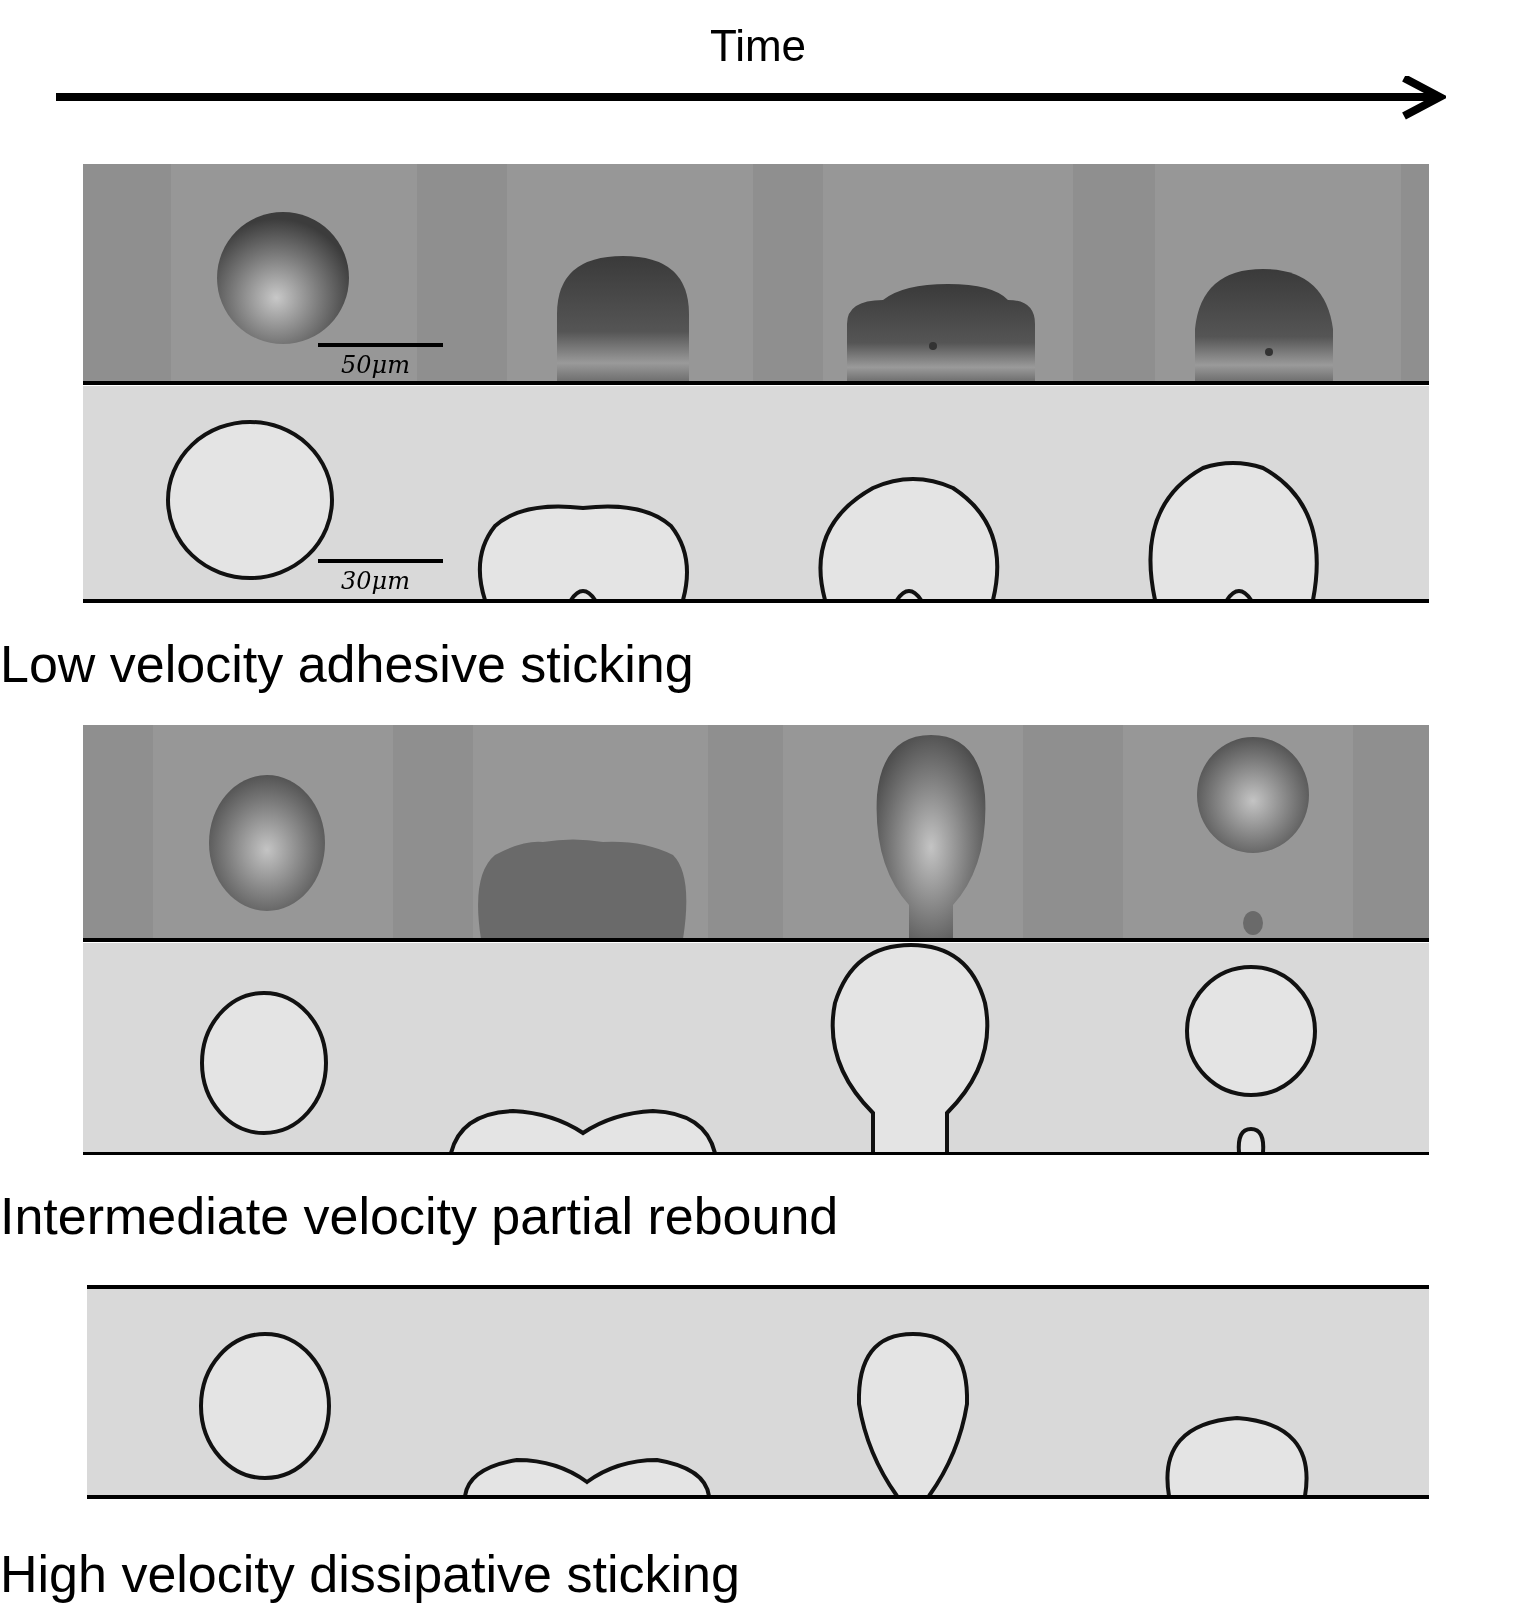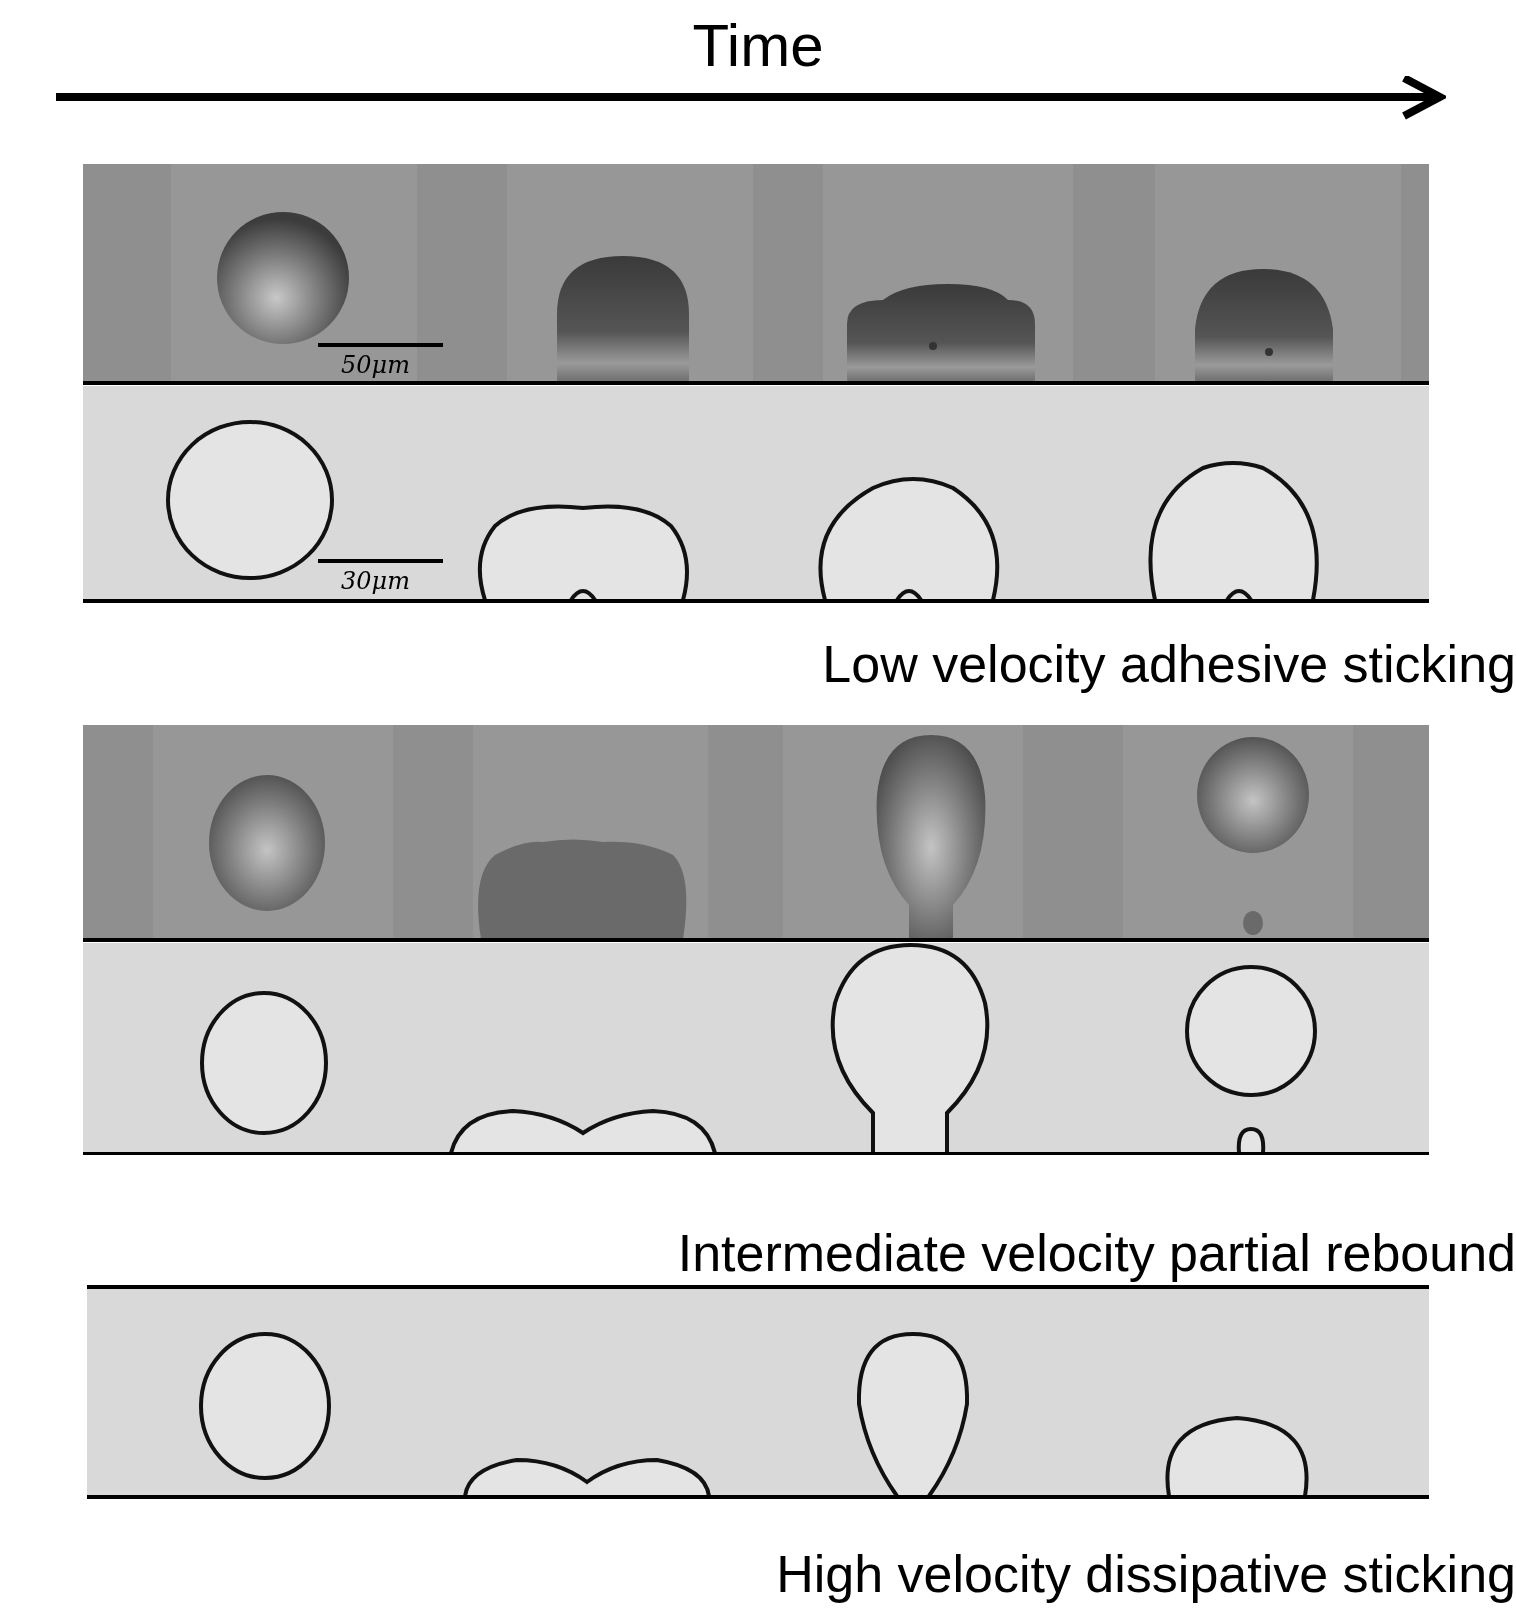--- a/index.html
+++ b/index.html
@@ -1,22 +1,22 @@
 <!DOCTYPE html>
 <html><head>
 <meta charset="utf-8">
 <style>
   html, body { margin: 0; padding: 0; background: #ffffff; }
   body { width: 1516px; height: 1617px; position: relative; overflow: hidden;
          font-family: "Liberation Sans", sans-serif; color: #000; }
   .time-title { position: absolute; left: 0; width: 1516px; top: 6px; text-align: center;
-                font-size: 60px; line-height: 80px; }
+                font-size: 44px; line-height: 80px; }
   .time-arrow { position: absolute; left: 56px; top: 76px; }
   .panel { position: absolute; }
-  .caption { position: absolute; left: 0; width: 1516px; text-align: right;
+  .caption { position: absolute; left: 0; width: 1516px; text-align: left;
              font-size: 52px; line-height: 60px; }
   svg text { font-family: "DejaVu Serif", serif; }
 </style>
 </head>
 <body>
 
 <div class="time-title">Time</div>
 <svg class="time-arrow" width="1390" height="44" viewBox="0 0 1390 44">
   <line x1="0" y1="21" x2="1378" y2="21" stroke="#000" stroke-width="8"></line>
   <polyline points="1348,2 1384,21 1348,40" fill="none" stroke="#000" stroke-width="8" stroke-linejoin="miter"></polyline>
@@ -96,21 +96,21 @@
   <g fill="#e4e4e4" stroke="#111" stroke-width="4">
     <ellipse cx="181" cy="120" rx="62" ry="70"></ellipse>
     <path d="M368,210 Q378,170 430,168 Q470,170 500,190 Q530,170 570,168 Q622,170 632,210"></path>
     <path d="M790,210 L790,170 Q740,120 752,60 Q770,2 828,2 Q886,2 902,60 Q914,120 864,170 L864,210"></path>
     <ellipse cx="1168" cy="88" rx="64" ry="64"></ellipse>
     <path d="M1156,210 Q1154,186 1168,186 Q1182,186 1180,210"></path>
   </g>
   <line x1="0" y1="211" x2="1346" y2="211" stroke="#000" stroke-width="4"></line>
 </svg>
 
-<div class="caption" style="top:1223px">Intermediate velocity partial rebound</div>
+<div class="caption" style="top:1186px">Intermediate velocity partial rebound</div>
 
 <svg class="panel" style="left:87px;top:1284px" width="1342" height="216" viewBox="0 0 1342 216">
   <rect x="0" y="4" width="1342" height="208" fill="#d9d9d9"></rect>
   <line x1="0" y1="3" x2="1342" y2="3" stroke="#000" stroke-width="4"></line>
   <g fill="#e4e4e4" stroke="#111" stroke-width="4">
     <ellipse cx="178" cy="122" rx="64" ry="72"></ellipse>
     <path d="M378,212 Q382,184 430,176 Q470,176 500,198 Q530,176 570,176 Q618,184 622,212"></path>
     <path d="M810,212 Q780,170 772,120 Q770,50 826,50 Q882,50 880,120 Q872,170 842,212"></path>
     <path d="M1082,212 Q1070,140 1150,134 Q1230,140 1218,212"></path>
   </g>

